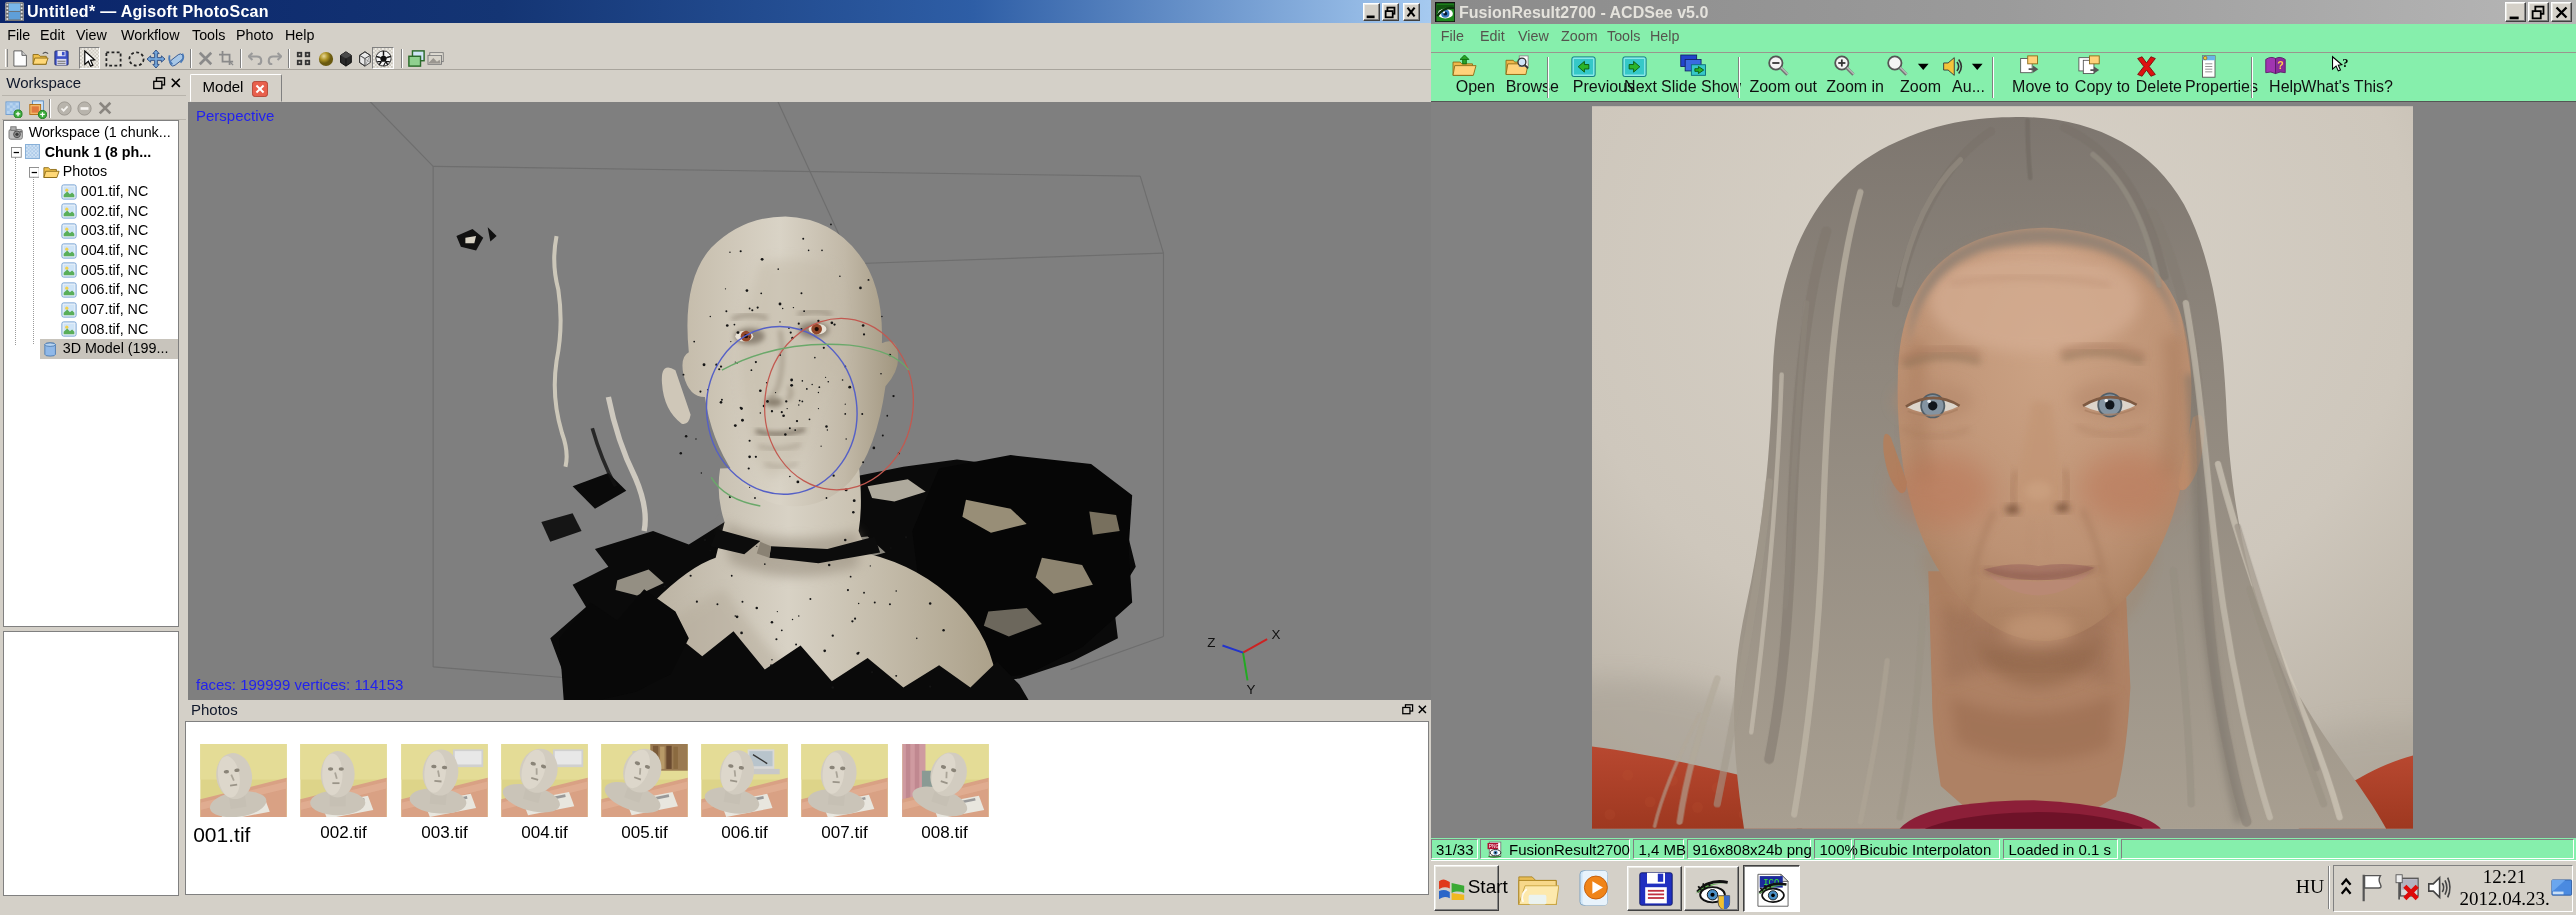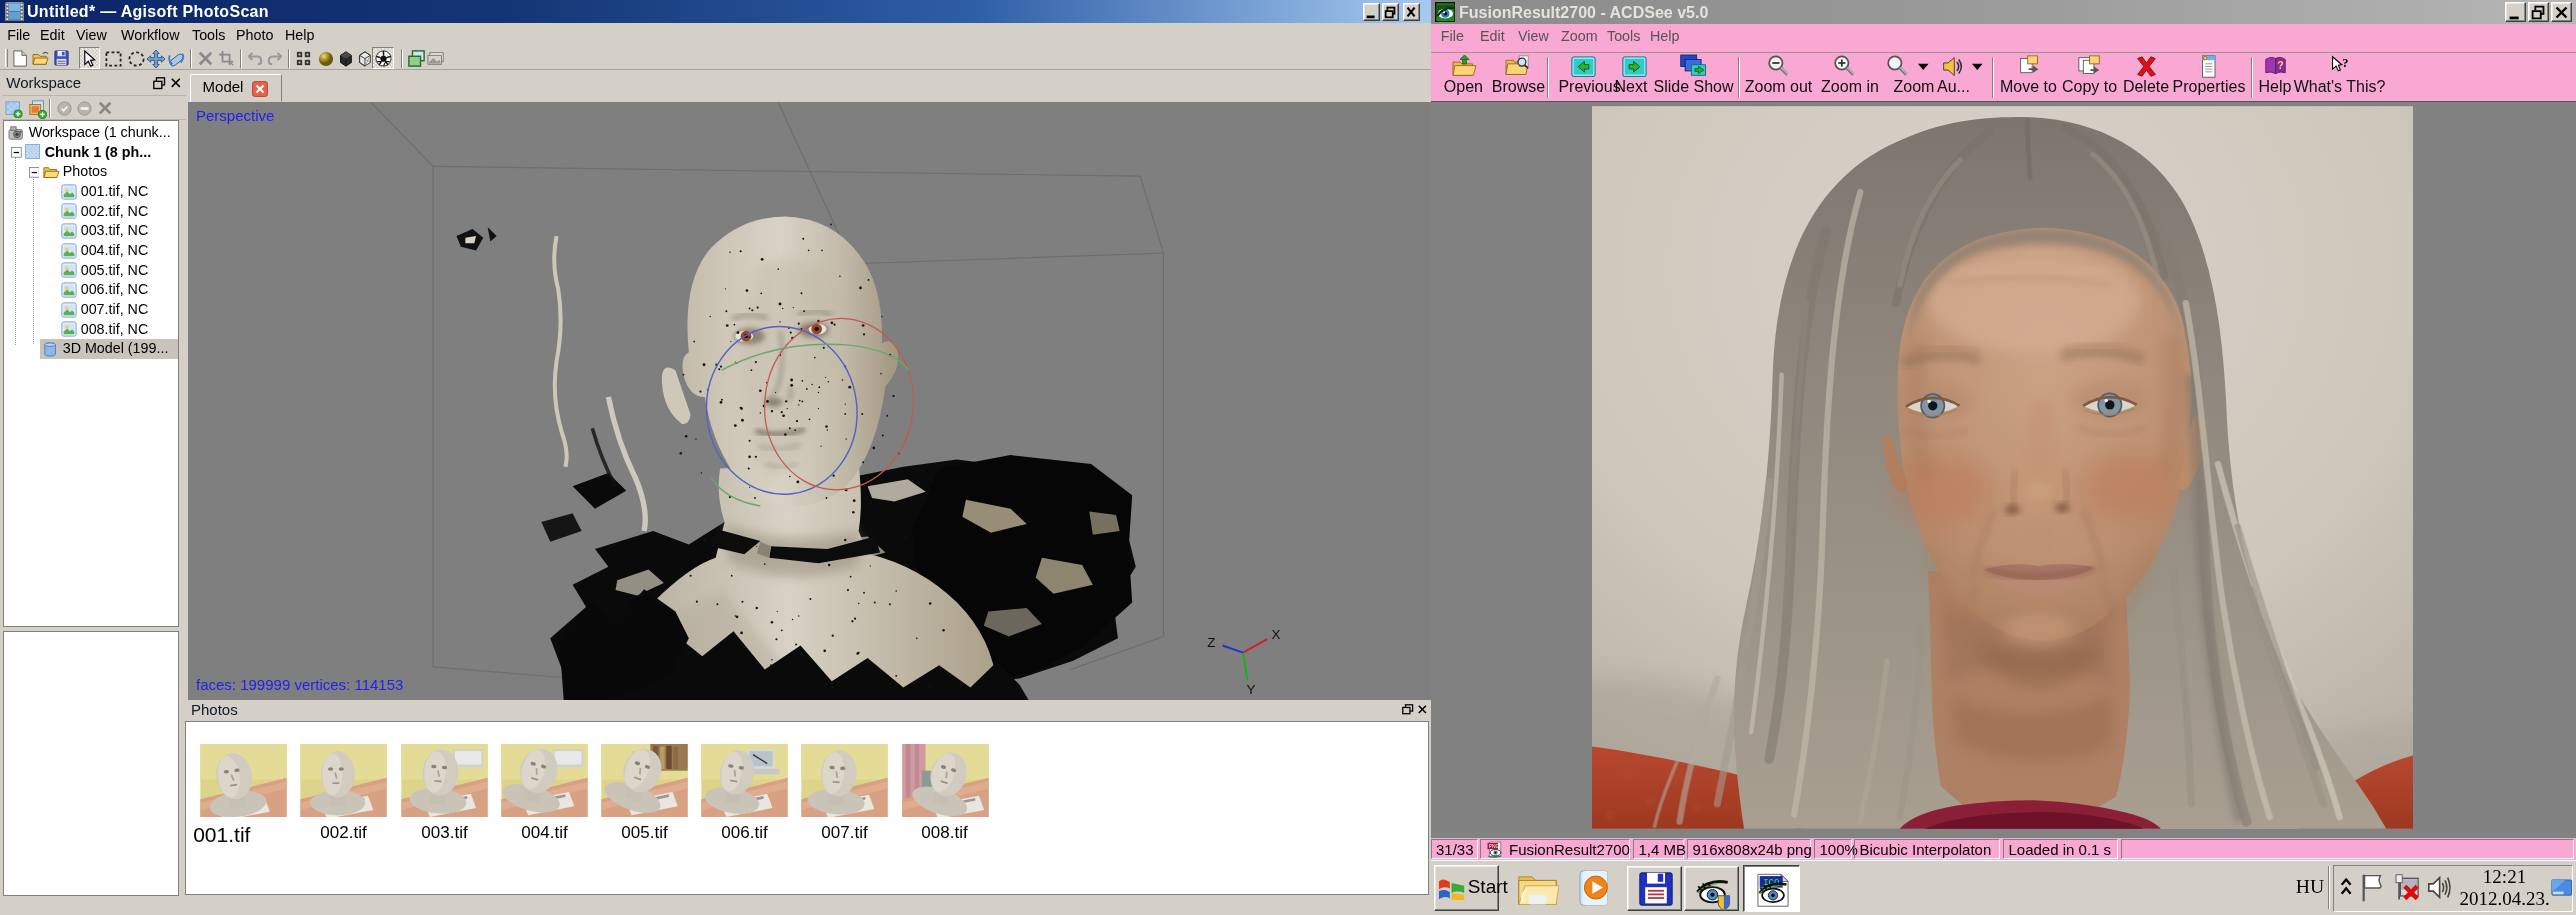--- a/index.html
+++ b/index.html
@@ -15,24 +15,24 @@
 
 .sunken{border:0.9px solid;border-color:#808080 #fff #fff #808080;}
 .raised{border:0.9px solid;border-color:#fff #404040 #404040 #fff;box-shadow:inset -0.9px -0.9px 0 #808080,inset 0.9px 0.9px 0 #ecebe6;}
 .etchv{border-left:0.9px solid #808080;border-right:0.9px solid #fff;}
 .chk{background-color:#cdc9c0;background-image:linear-gradient(45deg,#f2f0ea 25%,transparent 25%,transparent 75%,#f2f0ea 75%),linear-gradient(45deg,#f2f0ea 25%,transparent 25%,transparent 75%,#f2f0ea 75%);background-size:3.6px 3.6px;background-position:0 0,1.8px 1.8px;}
 .trow{position:absolute;height:19.7px;font-size:14.3px;line-height:19.7px;color:#000;white-space:nowrap;}
 
 .white{background:#fff;}
 .hdrtxt{font-size:15px;color:#0f172a;}
 
-#acd{left:1431px;top:0;width:1145px;height:860px;background:#f9a8d4;}
+#acd{left:1431px;top:0;width:1145px;height:860px;background:#86efac;}
 #acd-title{left:0;top:0;width:1145px;height:24px;background:linear-gradient(to right,#8a8a8a,#9b9b9b 50%,#b6b6b6);}
 #acd-title .ttl{position:absolute;left:28px;top:0.9px;color:#e4e2dc;font-weight:bold;font-size:16px;line-height:23px;}
-.tlab{position:absolute;font-size:16px;color:#101010;text-align:center;}
+.tlab{position:absolute;font-size:16px;color:#101010;text-align:right;}
 
 #taskbar{left:1431px;top:860px;width:1145px;height:55px;background:#d4d0c8;border-top:0.9px solid #fff;}
 .serif{font-family:"Liberation Serif",serif;}
 </style></head>
 <body>
 <div class="abs" id="ps">
   <div class="abs" id="ps-title">
     <svg class="abs" style="left:5.4px;top:1.8px" width="19" height="19.7" viewBox="0 0 21 22">
         <rect x="0" y="0" width="21" height="22" rx="2" fill="#9a9a9a"></rect>
         <rect x="1" y="1" width="19" height="20" fill="#6d6d6d"></rect>

